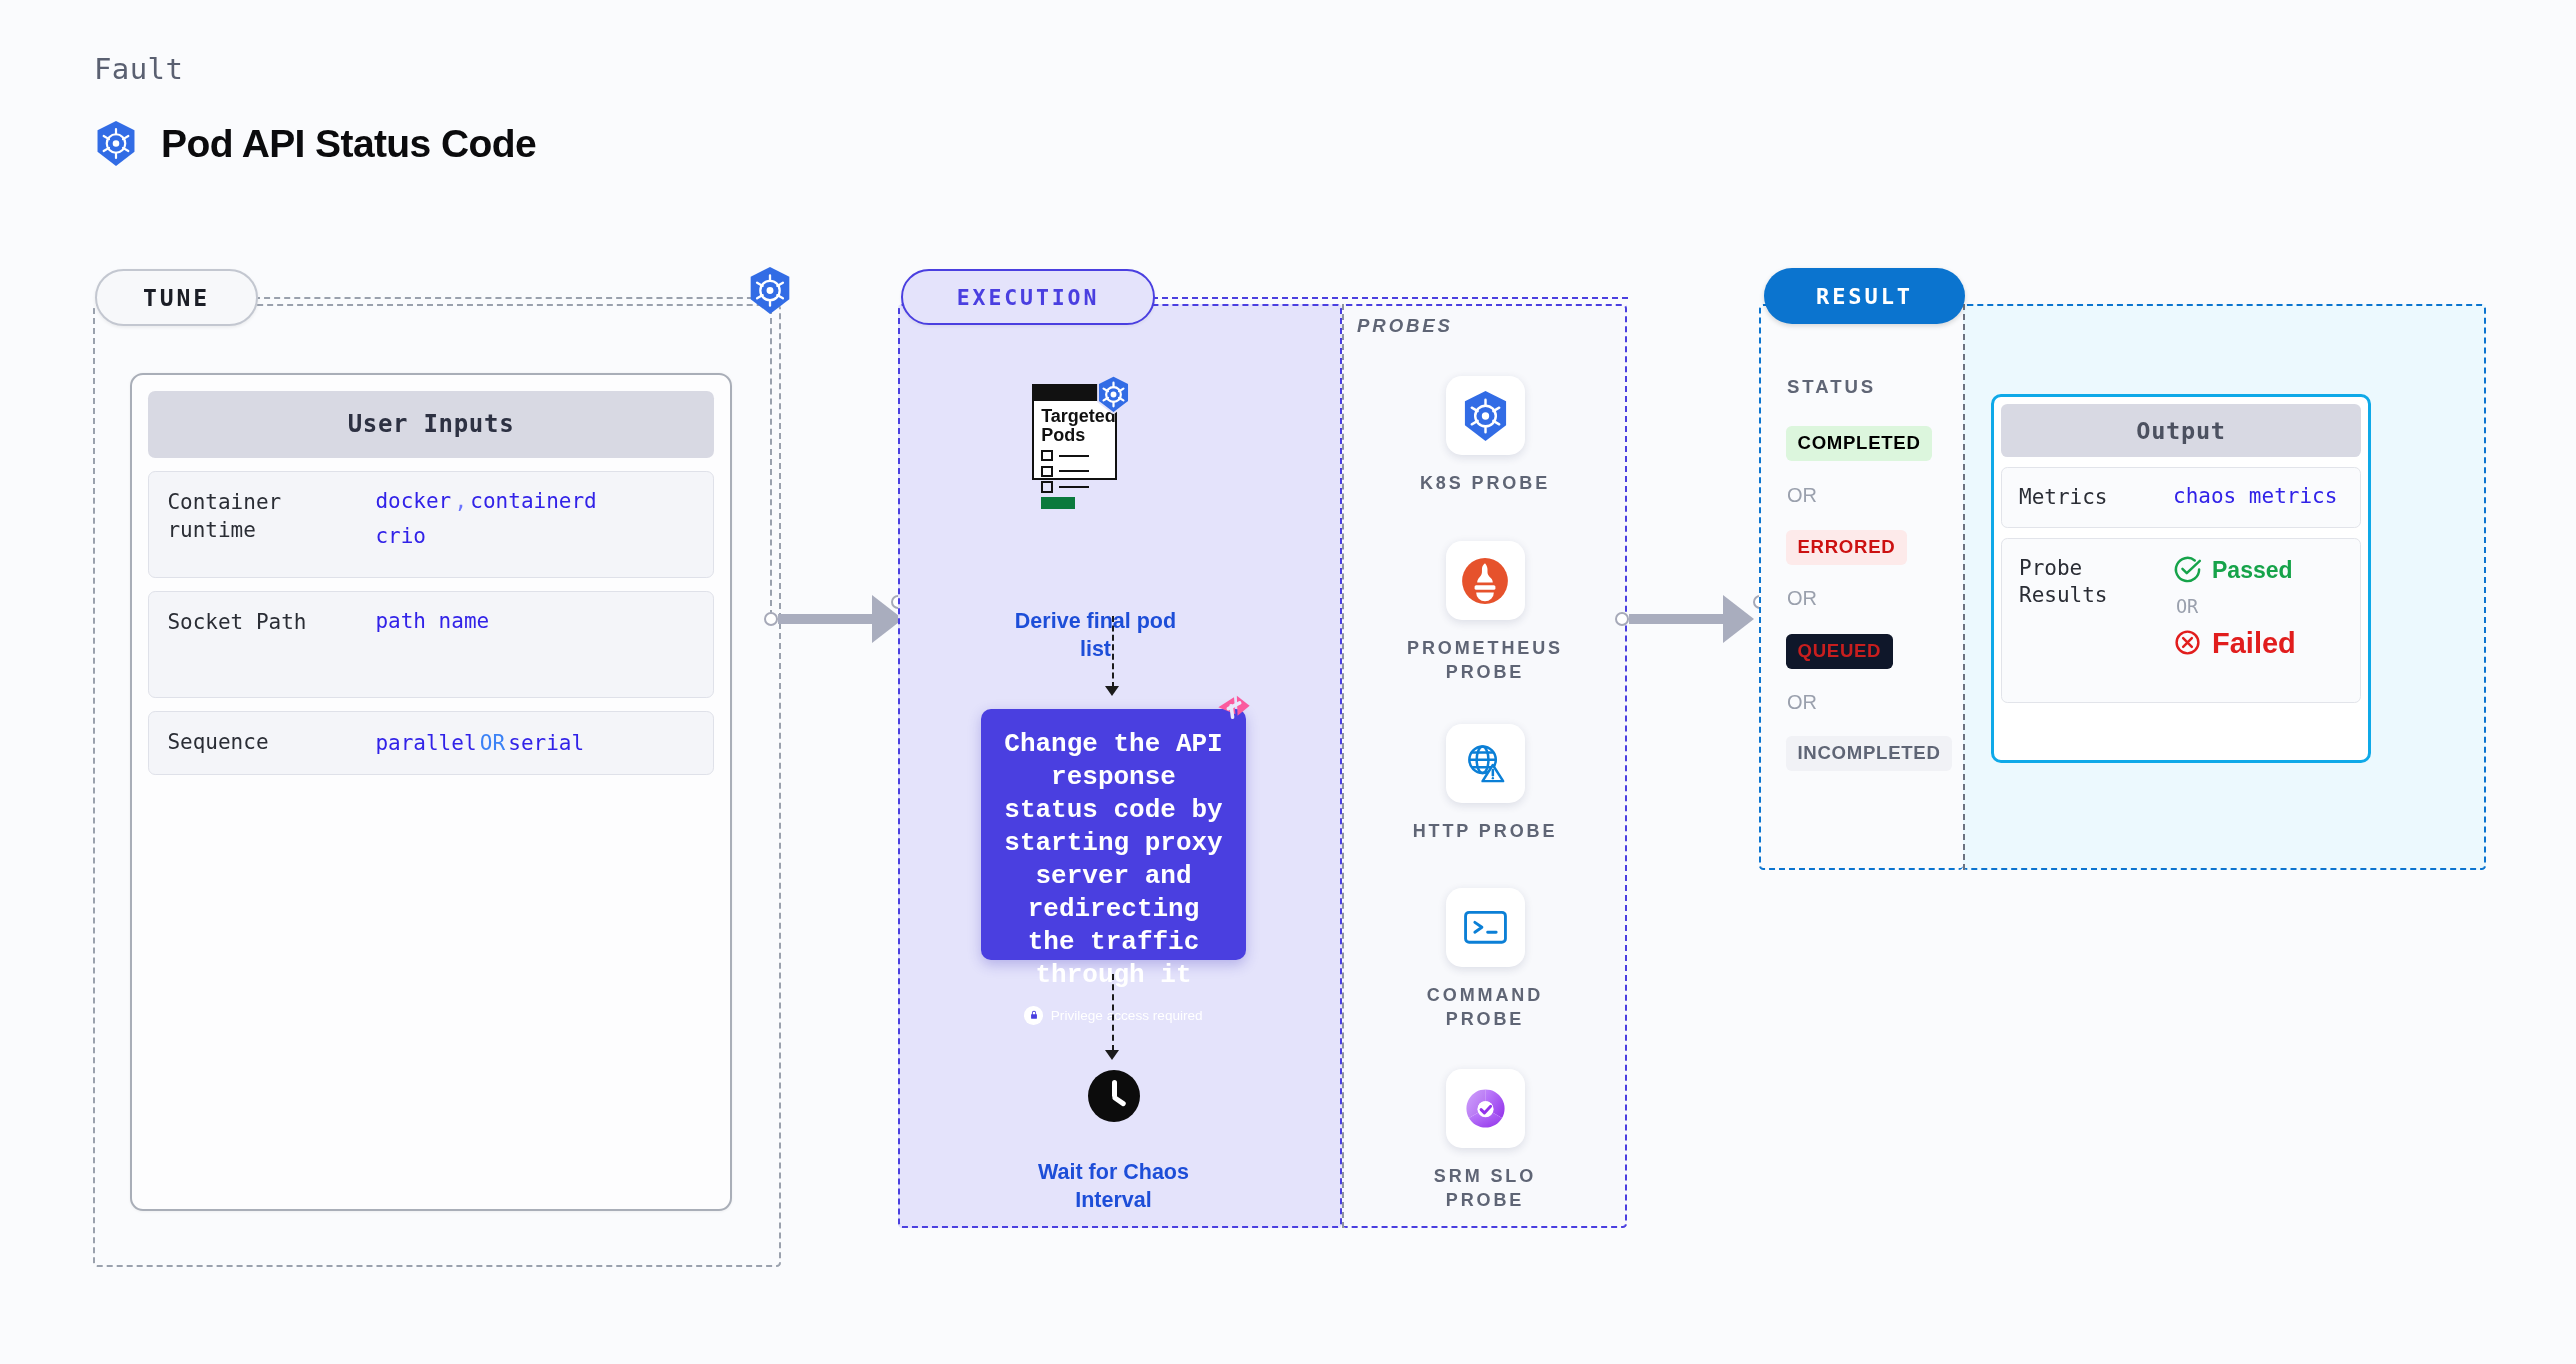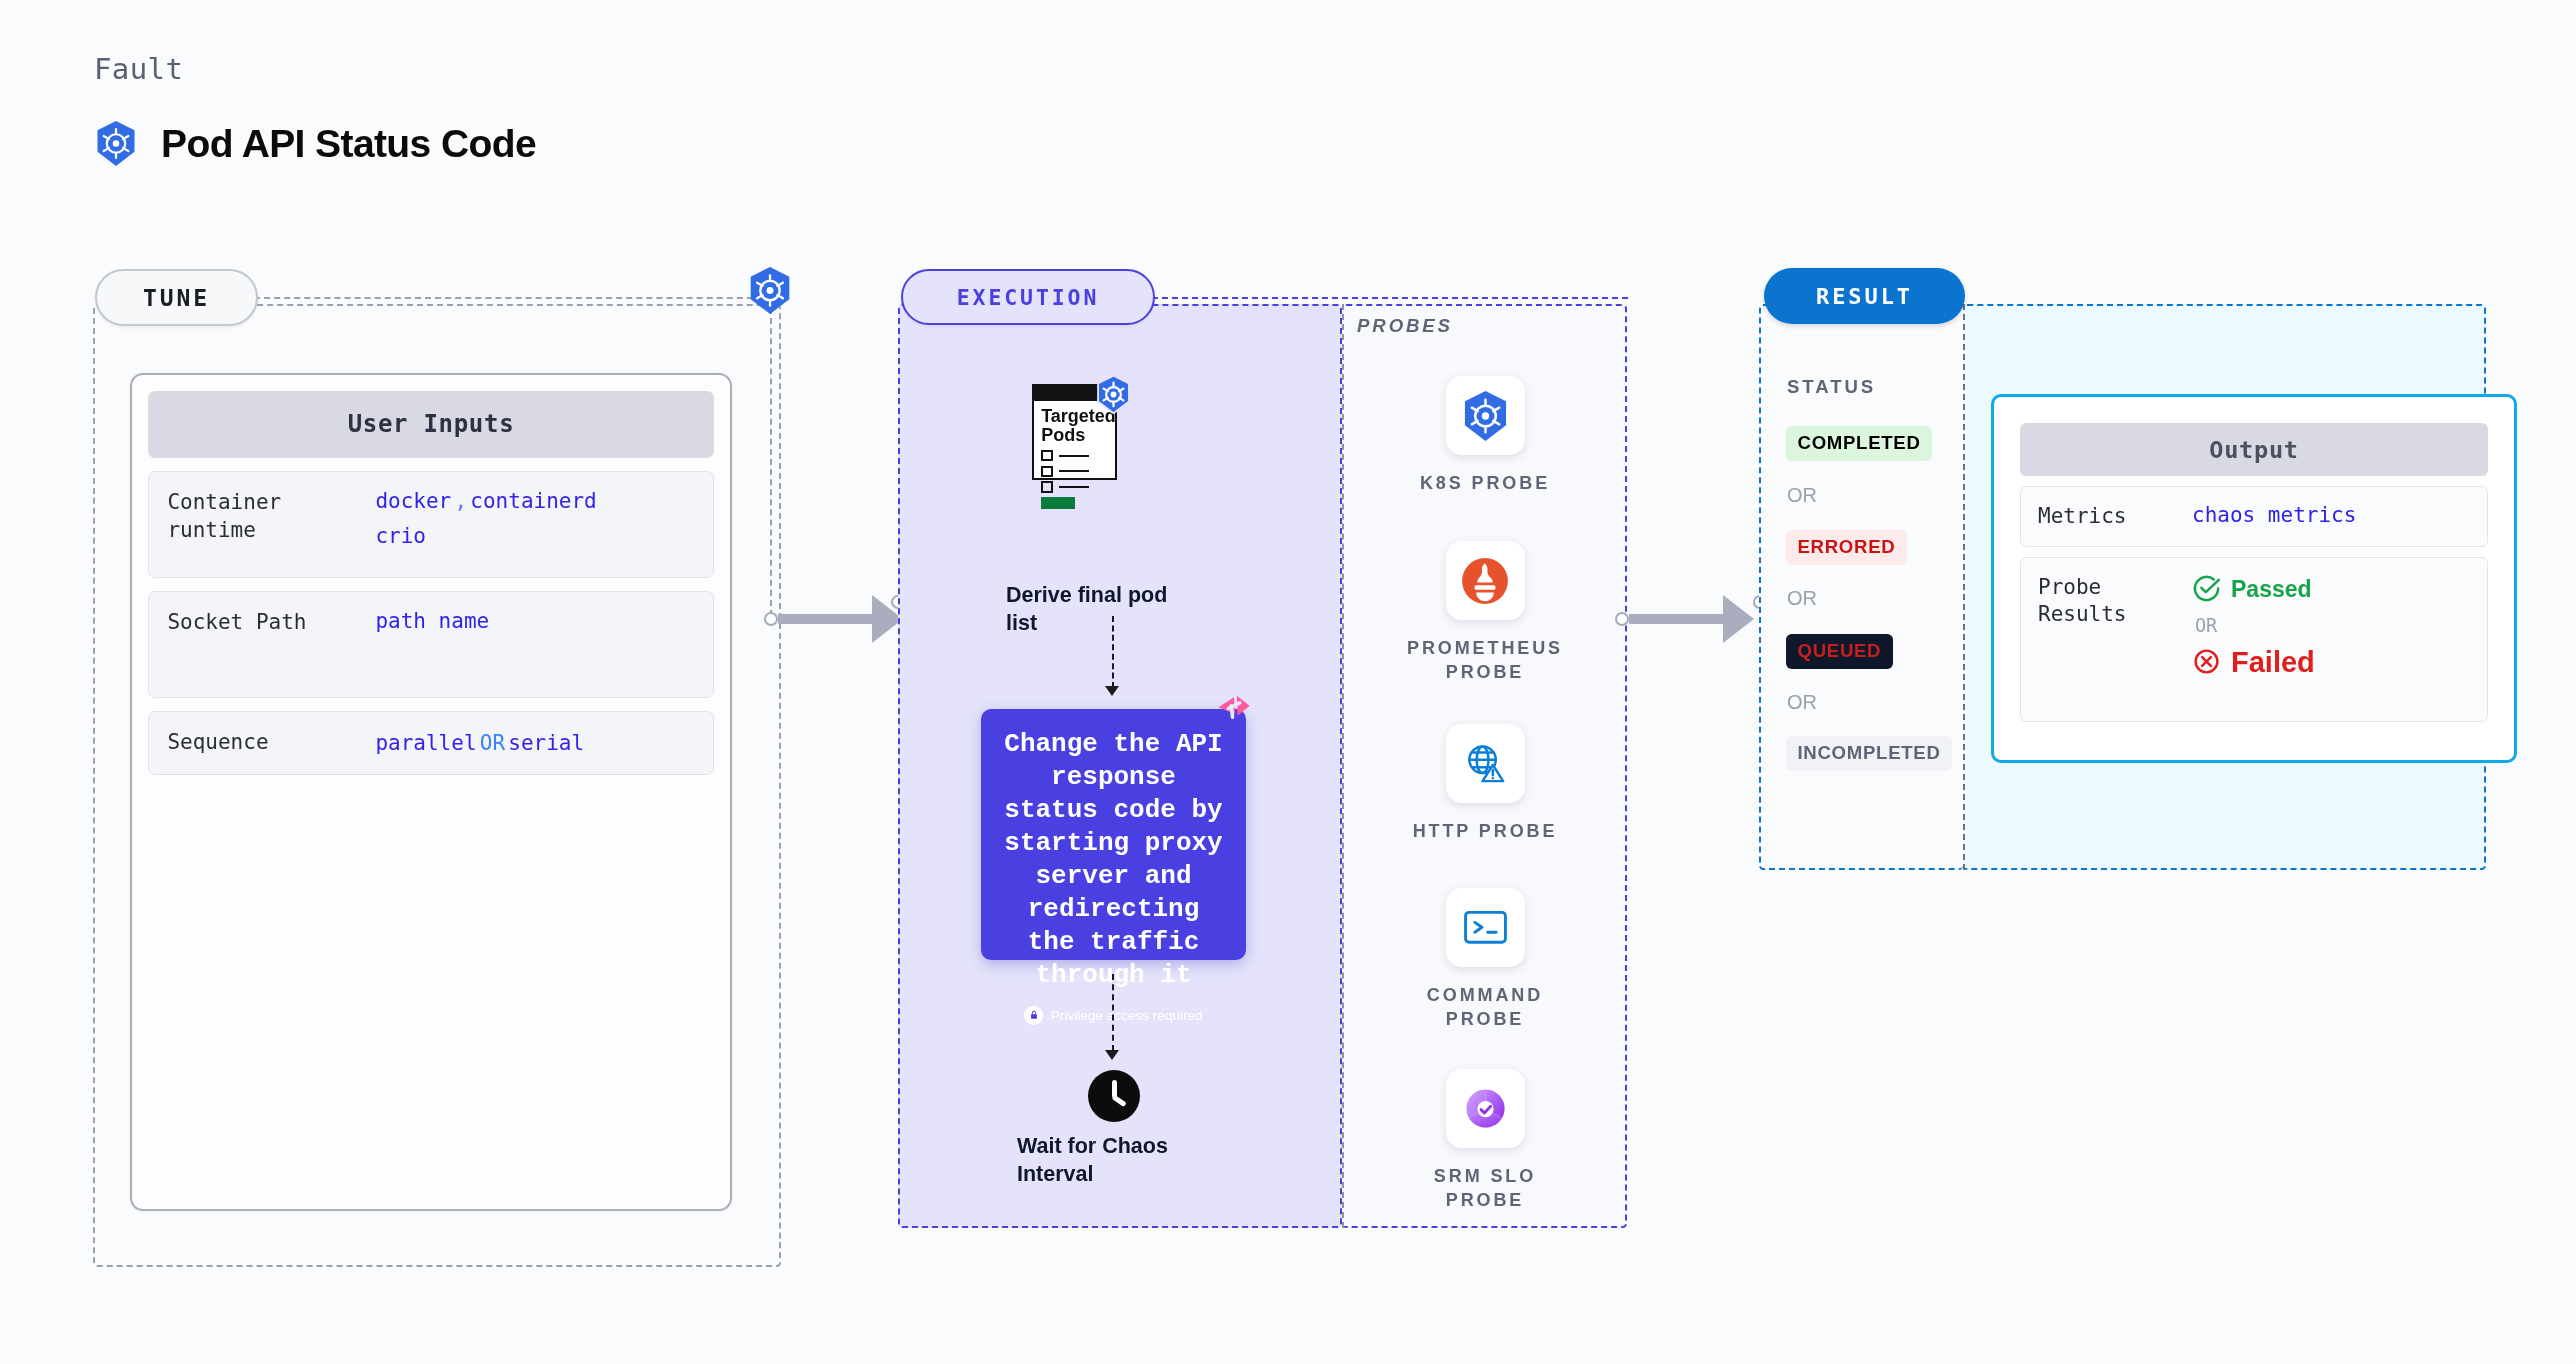--- a/index.html
+++ b/index.html
@@ -119,22 +119,22 @@
   .doc-title {
     font-family:"Liberation Sans", sans-serif; font-weight:700;
     font-size:18px; color:#111; line-height:1.08; padding:5.7px 0 0 7.2px;
   }
   .doc-lines { padding:4.3px 0 0 7.2px; }
   .doc-line { display:flex; align-items:center; gap:6.4px; margin-bottom:4.3px; }
   .doc-cb { width:11.5px; height:11.5px; border:2.1px solid #111; }
   .doc-dash { width:30px; height:2.1px; background:#111; }
   .doc-green { width:34px; height:12px; background:#0b7a3d; margin:2.9px 0 0 7.2px; }
   .node-caption {
-    position:absolute; font-family:"Liberation Sans", sans-serif;
-    font-weight:700; font-size:21.5px; color:#0f172a; line-height:1.28;
+    position:absolute; text-align:center; font-family:"Liberation Sans", sans-serif;
+    font-weight:700; font-size:21.5px; color:#1d4ed8; line-height:1.28;margin-top:26px;
   }
 
   .vdash { position:absolute; width:0; border-left:2.1px dashed #1b1b1b; }
   .vdash-arrow {
     position:absolute; width:0; height:0;
     border-left:7.9px solid transparent; border-right:7.9px solid transparent;
     border-top:10.7px solid #1b1b1b;
   }
 
   #action-box {
@@ -187,22 +187,22 @@
     font-family:"Liberation Sans", sans-serif; font-weight:700;
     font-size:18.6px; letter-spacing:0.7px;
   }
   .or-text {
     position:absolute; left:1787px;
     font-family:"Liberation Sans", sans-serif; font-size:20px; color:#9aa0ad;
   }
 
   
   #output-panel {
-    position:absolute; left:1991px; top:394px; width:526px; height:369px;
-    background:#fff; border:3.6px solid #0fa9e8; border-radius:10px; padding:26px;
+    position:absolute; left:1991px; top:394px; width:380px; height:369px;
+    background:#fff; border:3.6px solid #0fa9e8; border-radius:10px; padding:7px;
   }
   #output-title {
     background:#d8d9e3; border-radius:6.4px; height:53px;
     display:flex; align-items:center; justify-content:center;
     font-family:"DejaVu Sans Mono", monospace; font-size:23.6px;
     font-weight:700; color:#4c5160; letter-spacing:0.7px;
   }
   .out-row {
     margin-top:10px; background:#fafbfd; border:1.4px solid #e2e4ea;
     border-radius:6.4px; padding:15.8px 17px; display:flex; align-items:flex-start;

